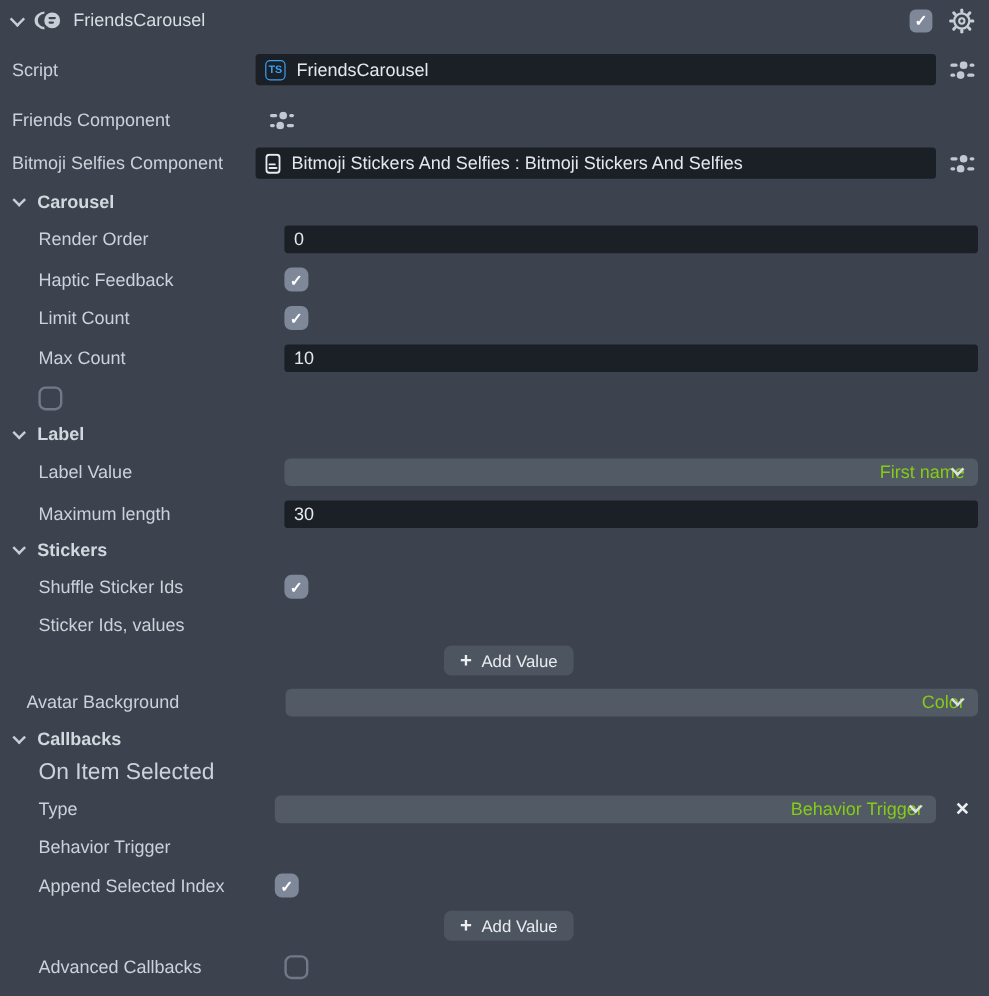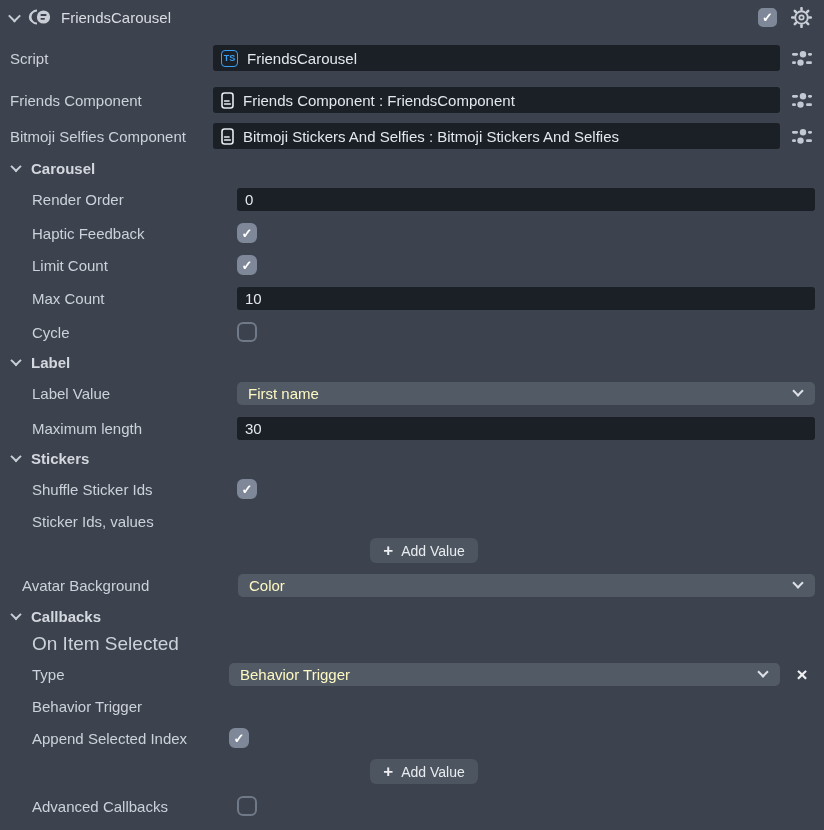--- a/index.html
+++ b/index.html
@@ -75,21 +75,21 @@
   .ctrl { flex: 1; position: relative; }
 
   input.txt {
     width: 100%; height: 23px; background: #1b1f26; border: none; outline: none;
     border-radius: 3px; color: #e4e8ed; font-size: 15px; padding: 0 8px;
     font-family: "Liberation Sans", sans-serif;
   }
   .dropdown {
     height: 23px; background: #525a65; border-radius: 5px;
     display: flex; align-items: center; padding: 0 11px;
-    font-size: 15px; color: #fef9c3; position: relative;
+    font-size: 15px; color: #84cc16; position: relative; justify-content: flex-end;
   }
   .sublabel { font-size: 19px; color: #ccd1da; }
 
   .x-btn { color: #eef0f3; font-size: 19px; font-weight: 700; line-height: 1; cursor: default; }
 
   
   .btn-row { display: flex; justify-content: center; padding-left: 24px; }
   .add-btn {
     height: 25px; background: #4d5560; border-radius: 6px;
     display: inline-flex; align-items: center; gap: 8px; padding: 0 13px;
@@ -147,28 +147,20 @@
       <rect x="17" y="2" width="4" height="2.7" rx="1.35"></rect>
       <rect x="1" y="10.3" width="4" height="2.7" rx="1.35"></rect>
       <circle cx="9.5" cy="11.6" r="3.2"></circle>
       <rect x="15" y="10.3" width="6" height="2.7" rx="1.35"></rect>
     </svg>
   </div>
 </div>
 
 <div class="row ref-row" style="margin-top:14px">
   <span class="label">Friends Component</span>
-  <div class="ref-field">
-    <svg width="13" height="17" viewBox="0 0 13 17">
-      <rect x="1" y="1" width="11" height="15" rx="2.5" fill="none" stroke="#e8ebef" stroke-width="1.6"></rect>
-      <line x1="3.6" y1="9" x2="8" y2="9" stroke="#e8ebef" stroke-width="1.6" stroke-linecap="round"></line>
-      <line x1="3.6" y1="12" x2="9.4" y2="12" stroke="#e8ebef" stroke-width="1.6" stroke-linecap="round"></line>
-    </svg>
-    <span class="val">Friends Component : FriendsComponent</span>
-  </div>
   <div class="gutter">
     <svg width="22" height="15" viewBox="0 0 22 15" fill="#c3c9d2">
       <rect x="1" y="2" width="6" height="2.7" rx="1.35"></rect>
       <circle cx="12" cy="3.3" r="3.2"></circle>
       <rect x="17" y="2" width="4" height="2.7" rx="1.35"></rect>
       <rect x="1" y="10.3" width="4" height="2.7" rx="1.35"></rect>
       <circle cx="9.5" cy="11.6" r="3.2"></circle>
       <rect x="15" y="10.3" width="6" height="2.7" rx="1.35"></rect>
     </svg>
   </div>
@@ -223,21 +215,20 @@
 </div>
 
 <div class="row prop" style="margin-top:12px">
   <span class="label">Max Count</span>
   <div class="ctrl">
     <input class="txt" type="text" value="10" style="">
   </div>
 </div>
 
 <div class="row prop" style="margin-top:12px">
-  <span class="label">Cycle</span>
   <span class="cb">
     
   </span>
 </div>
 
 <div class="row sec" style="margin-top:10px">
   <span class="chev sm"></span>
   <span class="label">Label</span>
 </div>
 

